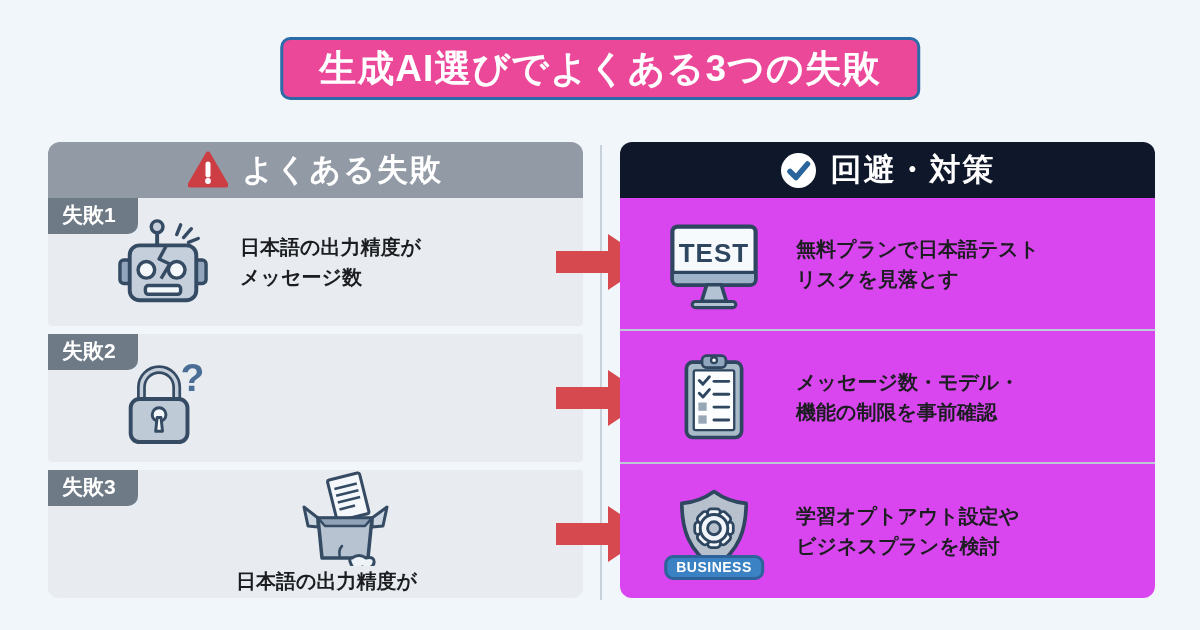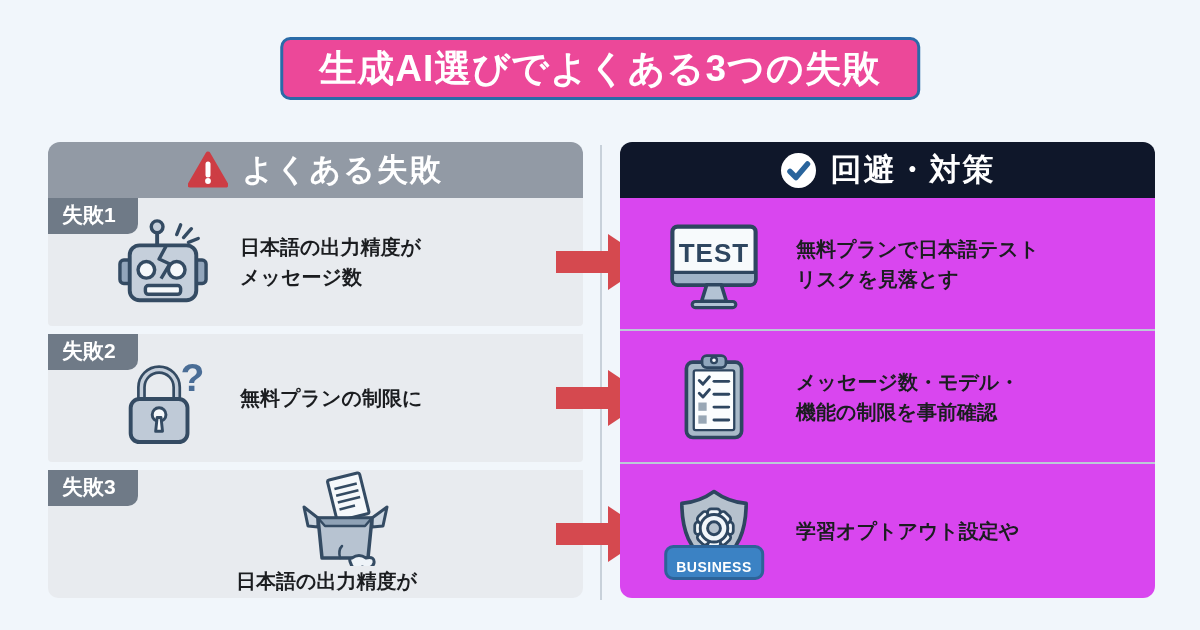--- a/index.html
+++ b/index.html
@@ -56,21 +56,21 @@
     display:flex; align-items:center; height:133px;
     border-bottom:2px solid #bcc9d7; box-sizing:border-box;
   }
   .act-row.last { border-bottom:none; height:134px; }
   .r-icon { width:120px; margin-left:34px; flex:none; display:flex; justify-content:center; position:relative; }
 
   .business-badge {
     position:absolute; bottom:-4px; left:50%; transform:translateX(-50%);
     background:#3b82c4; border:3px solid #2d6398; color:#fff;
     font-weight:bold; font-size:14px; letter-spacing:0.5px;
-    padding:11px 9px 2px; border-radius:9px; white-space:nowrap;
+    padding:1px 9px 2px; border-radius:9px; white-space:nowrap;
   }
 
   
   .divider { position:absolute; left:600px; top:145px; width:2px; height:455px; background:#c8d1da; }
   .arrow { position:absolute; left:556px; width:94px; height:56px; }
   .arrow.a1 { top:234px; } .arrow.a2 { top:370px; } .arrow.a3 { top:506px; }
 </style>
 </head>
 <body>
 
@@ -120,21 +120,20 @@
         <svg width="98" height="96" viewBox="0 0 100 98">
           <path d="M28,52 v-14 a18,18 0 0 1 36,0 v14" fill="none" stroke="#344b63" stroke-width="9"></path>
           <path d="M28,52 v-14 a18,18 0 0 1 36,0 v14" fill="none" stroke="#c5cfdb" stroke-width="3.5"></path>
           <rect x="17" y="50" width="58" height="44" rx="9" fill="#bfcad7" stroke="#344b63" stroke-width="4"></rect>
           <circle cx="46" cy="66" r="7" fill="#f5f8fb" stroke="#344b63" stroke-width="3"></circle>
           <polygon points="42.5,83 49.5,83 48,69 44,69" fill="#f5f8fb" stroke="#344b63" stroke-width="3" stroke-linejoin="round"></polygon>
           <text x="80" y="42" font-size="40" font-weight="bold" fill="#4a6d96" text-anchor="middle">?</text>
         </svg>
       </div>
       <div class="row-text">
-        <span>無料プランの制限に</span>
       </div>
     </div>
 
     <div class="fail-row last">
       <div class="badge">失敗3</div>
       <div class="l-icon">
         <svg width="100" height="96" viewBox="0 0 100 96">
           <g transform="rotate(-14 52 28)">
             <rect x="36" y="6" width="33" height="42" rx="2" fill="#f5f8fb" stroke="#344b63" stroke-width="3"></rect>
             <line x1="41" y1="16" x2="64" y2="16" stroke="#344b63" stroke-width="2.6"></line>
@@ -228,19 +227,20 @@
               <rect x="29" y="39" width="42" height="14" rx="4" fill="#f2f6fa" stroke="#2e4660" stroke-width="3" transform="rotate(90 50 46)"></rect>
               <rect x="29" y="39" width="42" height="14" rx="4" fill="#f2f6fa" stroke="#2e4660" stroke-width="3" transform="rotate(135 50 46)"></rect>
               <circle cx="50" cy="46" r="15" fill="#f2f6fa" stroke="#2e4660" stroke-width="3.2"></circle>
               <circle cx="50" cy="46" r="7" fill="#b6c1cd" stroke="#2e4660" stroke-width="3.2"></circle>
             </g>
           </svg>
           <div class="business-badge">BUSINESS</div>
         </div>
         <div class="row-text">
           <span>学習オプトアウト設定や</span>
+          <span>ビジネスプランを検討</span>
         </div>
       </div>
 
     </div>
   </div>
 
 </div>
 
 </body></html>

